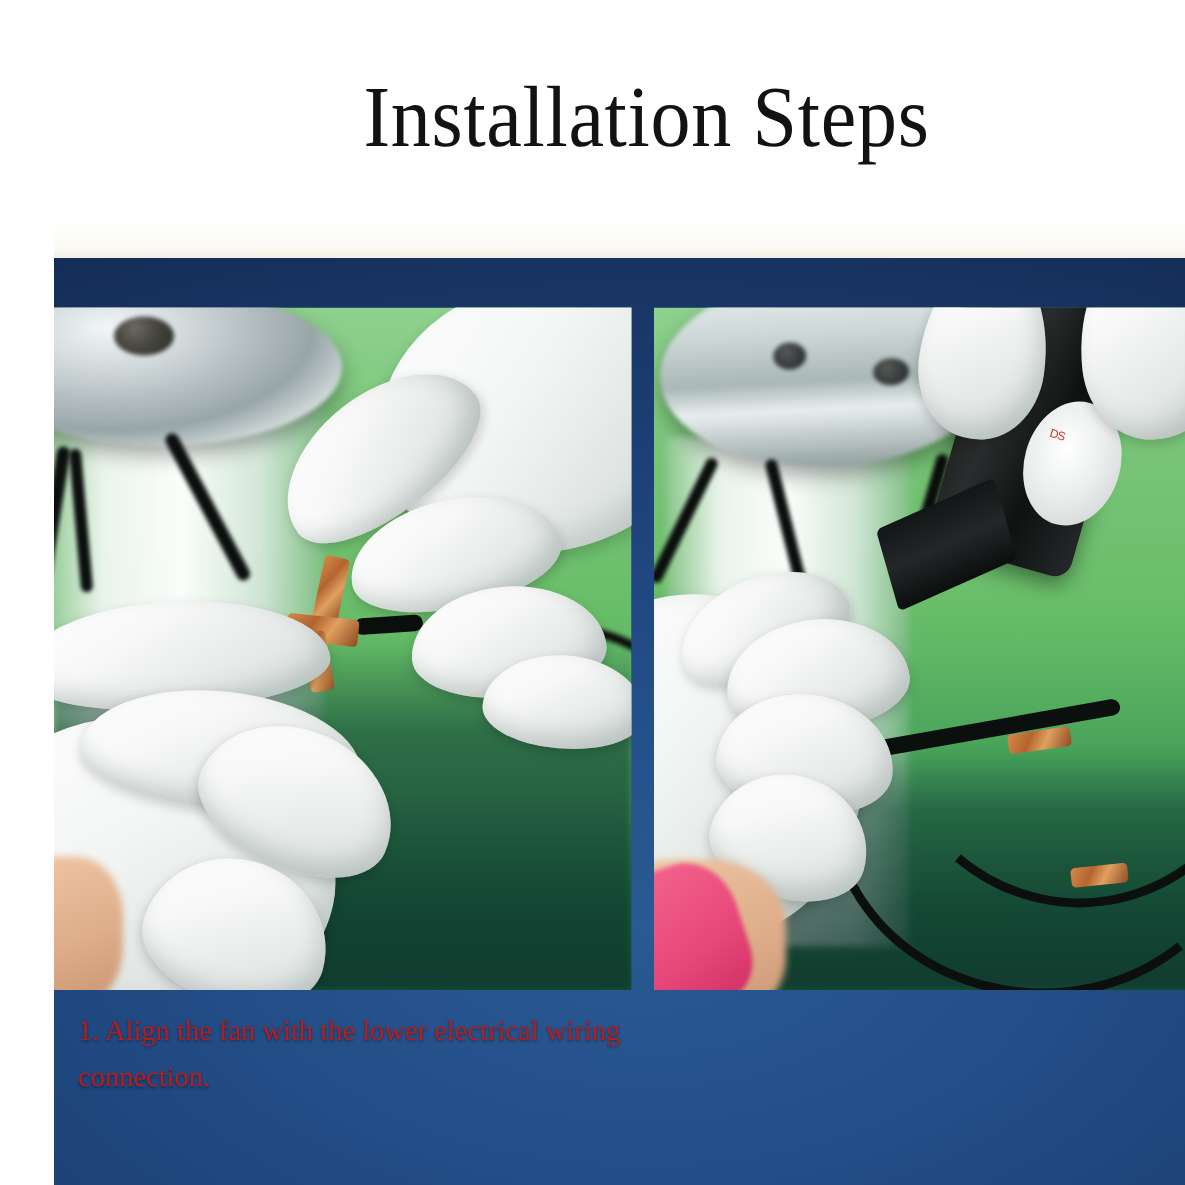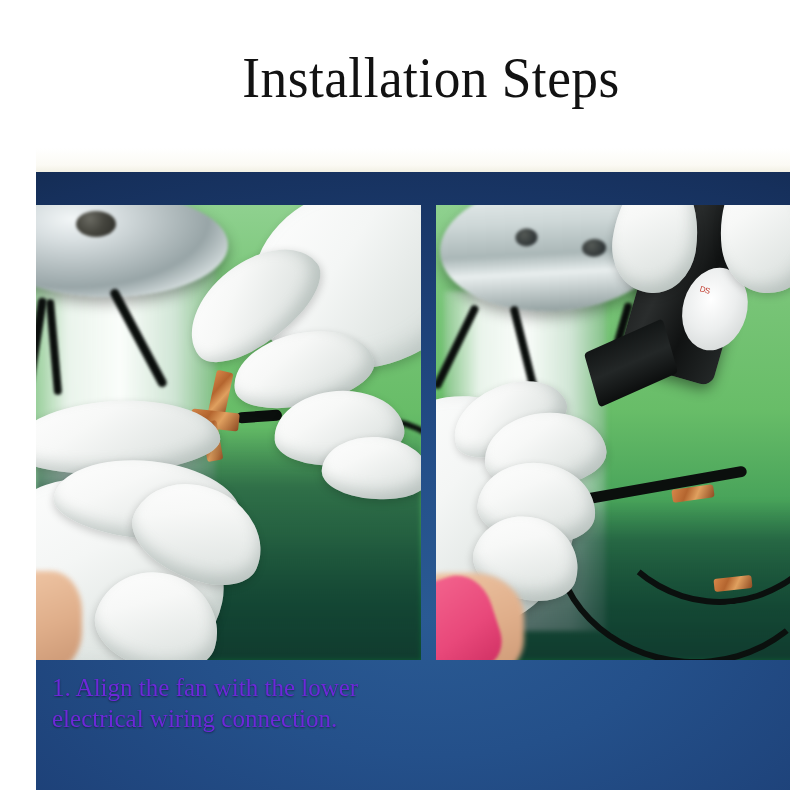--- a/index.html
+++ b/index.html
@@ -186,23 +186,23 @@
   
   .captions {
     position: absolute;
     left: 0; top: 660px;
     width: 790px;
     height: 130px;
   }
   .caption {
     position: absolute;
     top: 12px;
-    color: #6d28d9;
+    color: #b91c1c;
     font-family: "Liberation Serif", "DejaVu Serif", serif;
-    font-size: 25px;
+    font-size: 19px;
     line-height: 31px;
     text-shadow: 0 1px 2px rgba(0,0,0,0.45);
   }
   .caption.one { left: 16px; width: 370px; }
   .caption.two { left: 432px; width: 358px; }
 </style>
 </head>
 <body>
 
 <div id="page">

